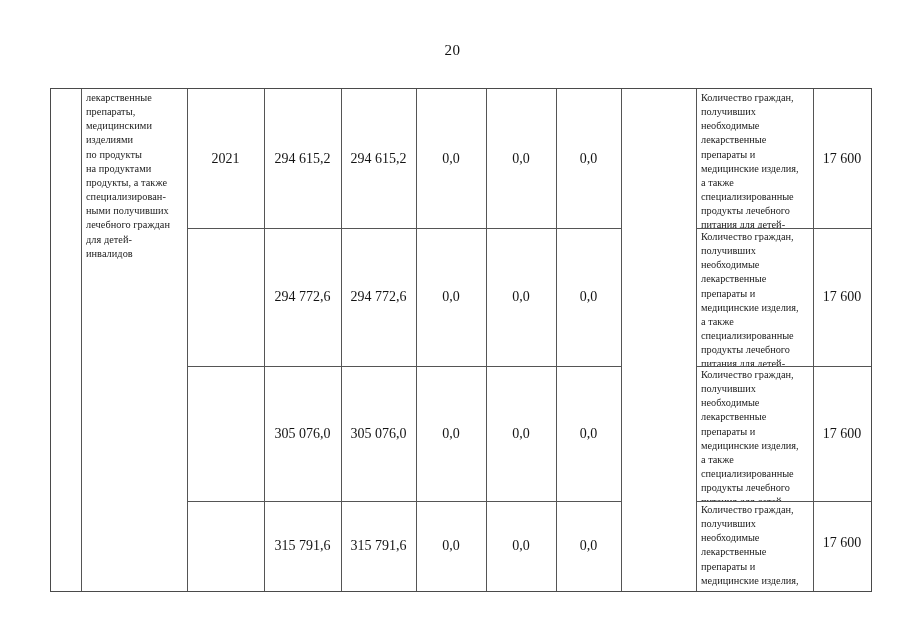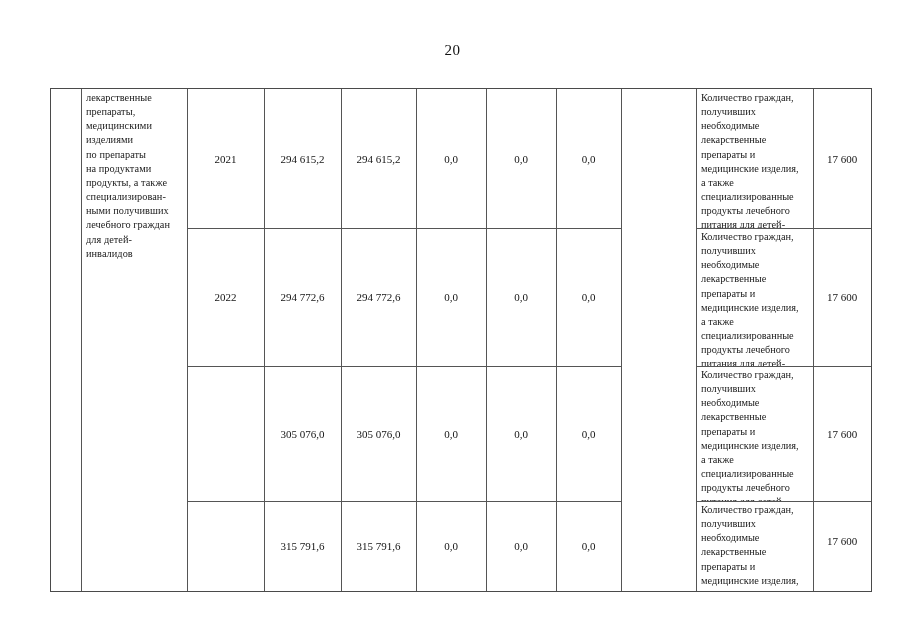--- a/index.html
+++ b/index.html
@@ -71,21 +71,21 @@
   }
 
   .cell-text {
     font-size: 10.3px;
     line-height: 14.15px;
     color: #1b1b1b;
     letter-spacing: 0.05px;
   }
 
   .num {
-    font-size: 11px;
+    font-size: 14px;
     color: #141414;
     text-align: center;
     white-space: nowrap;
   }
 
   .desc {
     font-size: 10.3px;
     line-height: 14.15px;
     color: #1b1b1b;
     text-align: left;
@@ -129,21 +129,21 @@
     <div class="hline" style="left: 645px; width: 175px; top: 277px;"></div>
     <div class="hline" style="left: 645px; width: 175px; top: 412px;"></div>
 
     <div class="cell" style="left: 0px; top: 0px; width: 30px; height: 502px;"></div>
 
     <div class="cell leftdesc cell-text" style="left: 30px; top: 0px; width: 106px; height: 502px; padding: 2px 0 0 5px;">
       <div>лекарственные</div>
       <div>препараты,</div>
       <div>медицинскими</div>
       <div>изделиями</div>
-      <div>по препараты</div>
+      <div>по продукты</div>
       <div>на продуктами</div>
       <div>продукты, а также</div>
       <div>специализирован-</div>
       <div>ными получивших</div>
       <div>лечебного граждан</div>
       <div>для детей-</div>
       <div>инвалидов</div>
     </div>
 
     <div class="cell" style="left: 570px; top: 0px; width: 75px; height: 502px;"></div>
@@ -190,25 +190,20 @@
       <div>продукты лечебного</div>
       <div>питания для детей-</div>
 
     </div>
     <div class="cell num" style="left: 762px; top: 0px; width: 58px; height: 139px;">
       <div class="vcenter">
           <span>17 600</span>
         </div>
     </div>
 
-    <div class="cell num" style="left: 136px; top: 139px; width: 77px; height: 138px;">
-      <div class="vcenter">
-          <span>2022</span>
-        </div>
-    </div>
     <div class="cell num" style="left: 213px; top: 139px; width: 77px; height: 138px;">
       <div class="vcenter">
           <span>294 772,6</span>
         </div>
     </div>
     <div class="cell num" style="left: 290px; top: 139px; width: 75px; height: 138px;">
       <div class="vcenter">
           <span>294 772,6</span>
         </div>
     </div>

